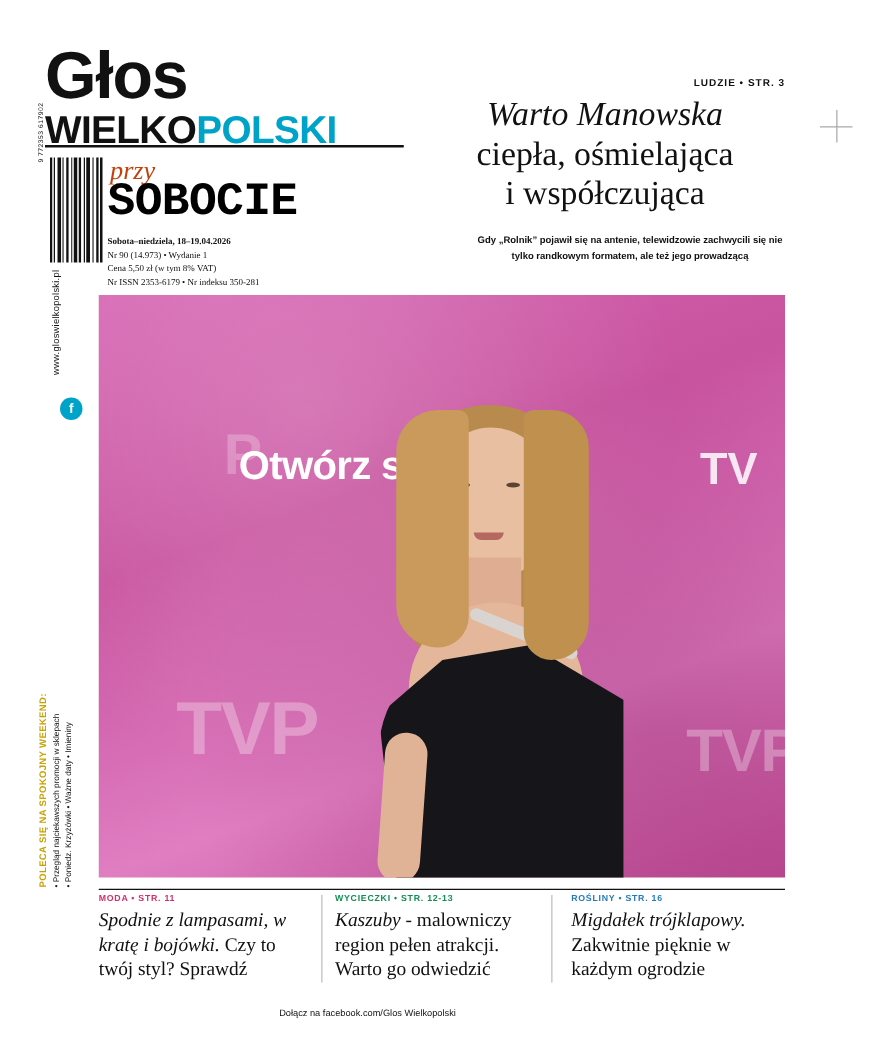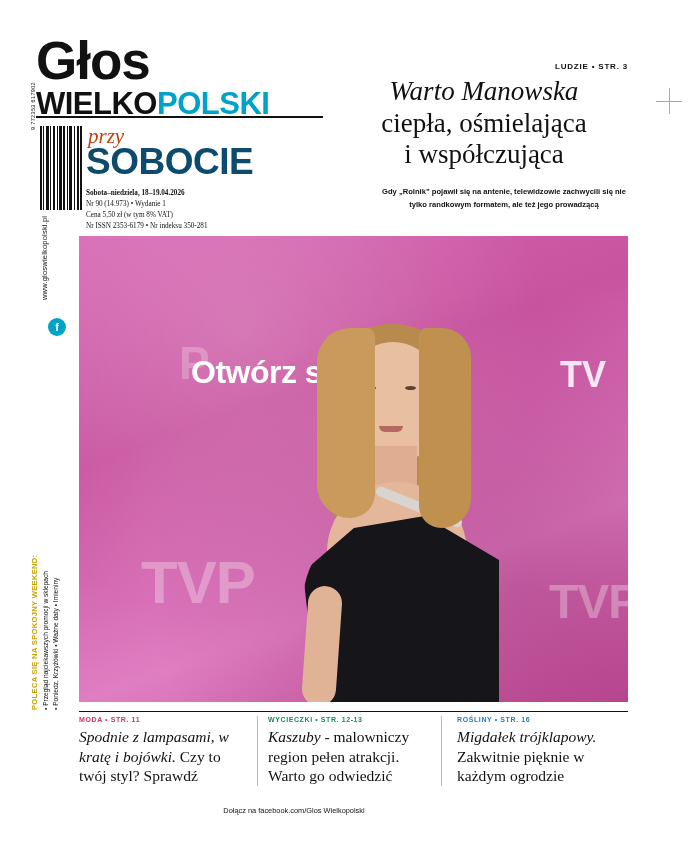--- a/index.html
+++ b/index.html
@@ -75,25 +75,25 @@
     top: 124px;
     font-family: "Liberation Serif", serif;
     font-style: italic;
     font-size: 21px;
     color: #c2410c;
   }
   .sobocie {
     position: absolute;
     left: 86px;
     top: 141px;
-    font-family: Liberation Sans, sans-serif;
+    font-family: Liberation Mono, monospace;
     font-weight: 700;
     font-size: 37px;
     letter-spacing: -0.5px;
-    color: #0c4a6e;
+    color: #000000;
   }
 
   .issue-info {
     position: absolute;
     left: 86px;
     top: 188px;
     width: 200px;
     font-family: "Liberation Serif", serif;
     font-size: 7.2px;
     line-height: 1.55;

